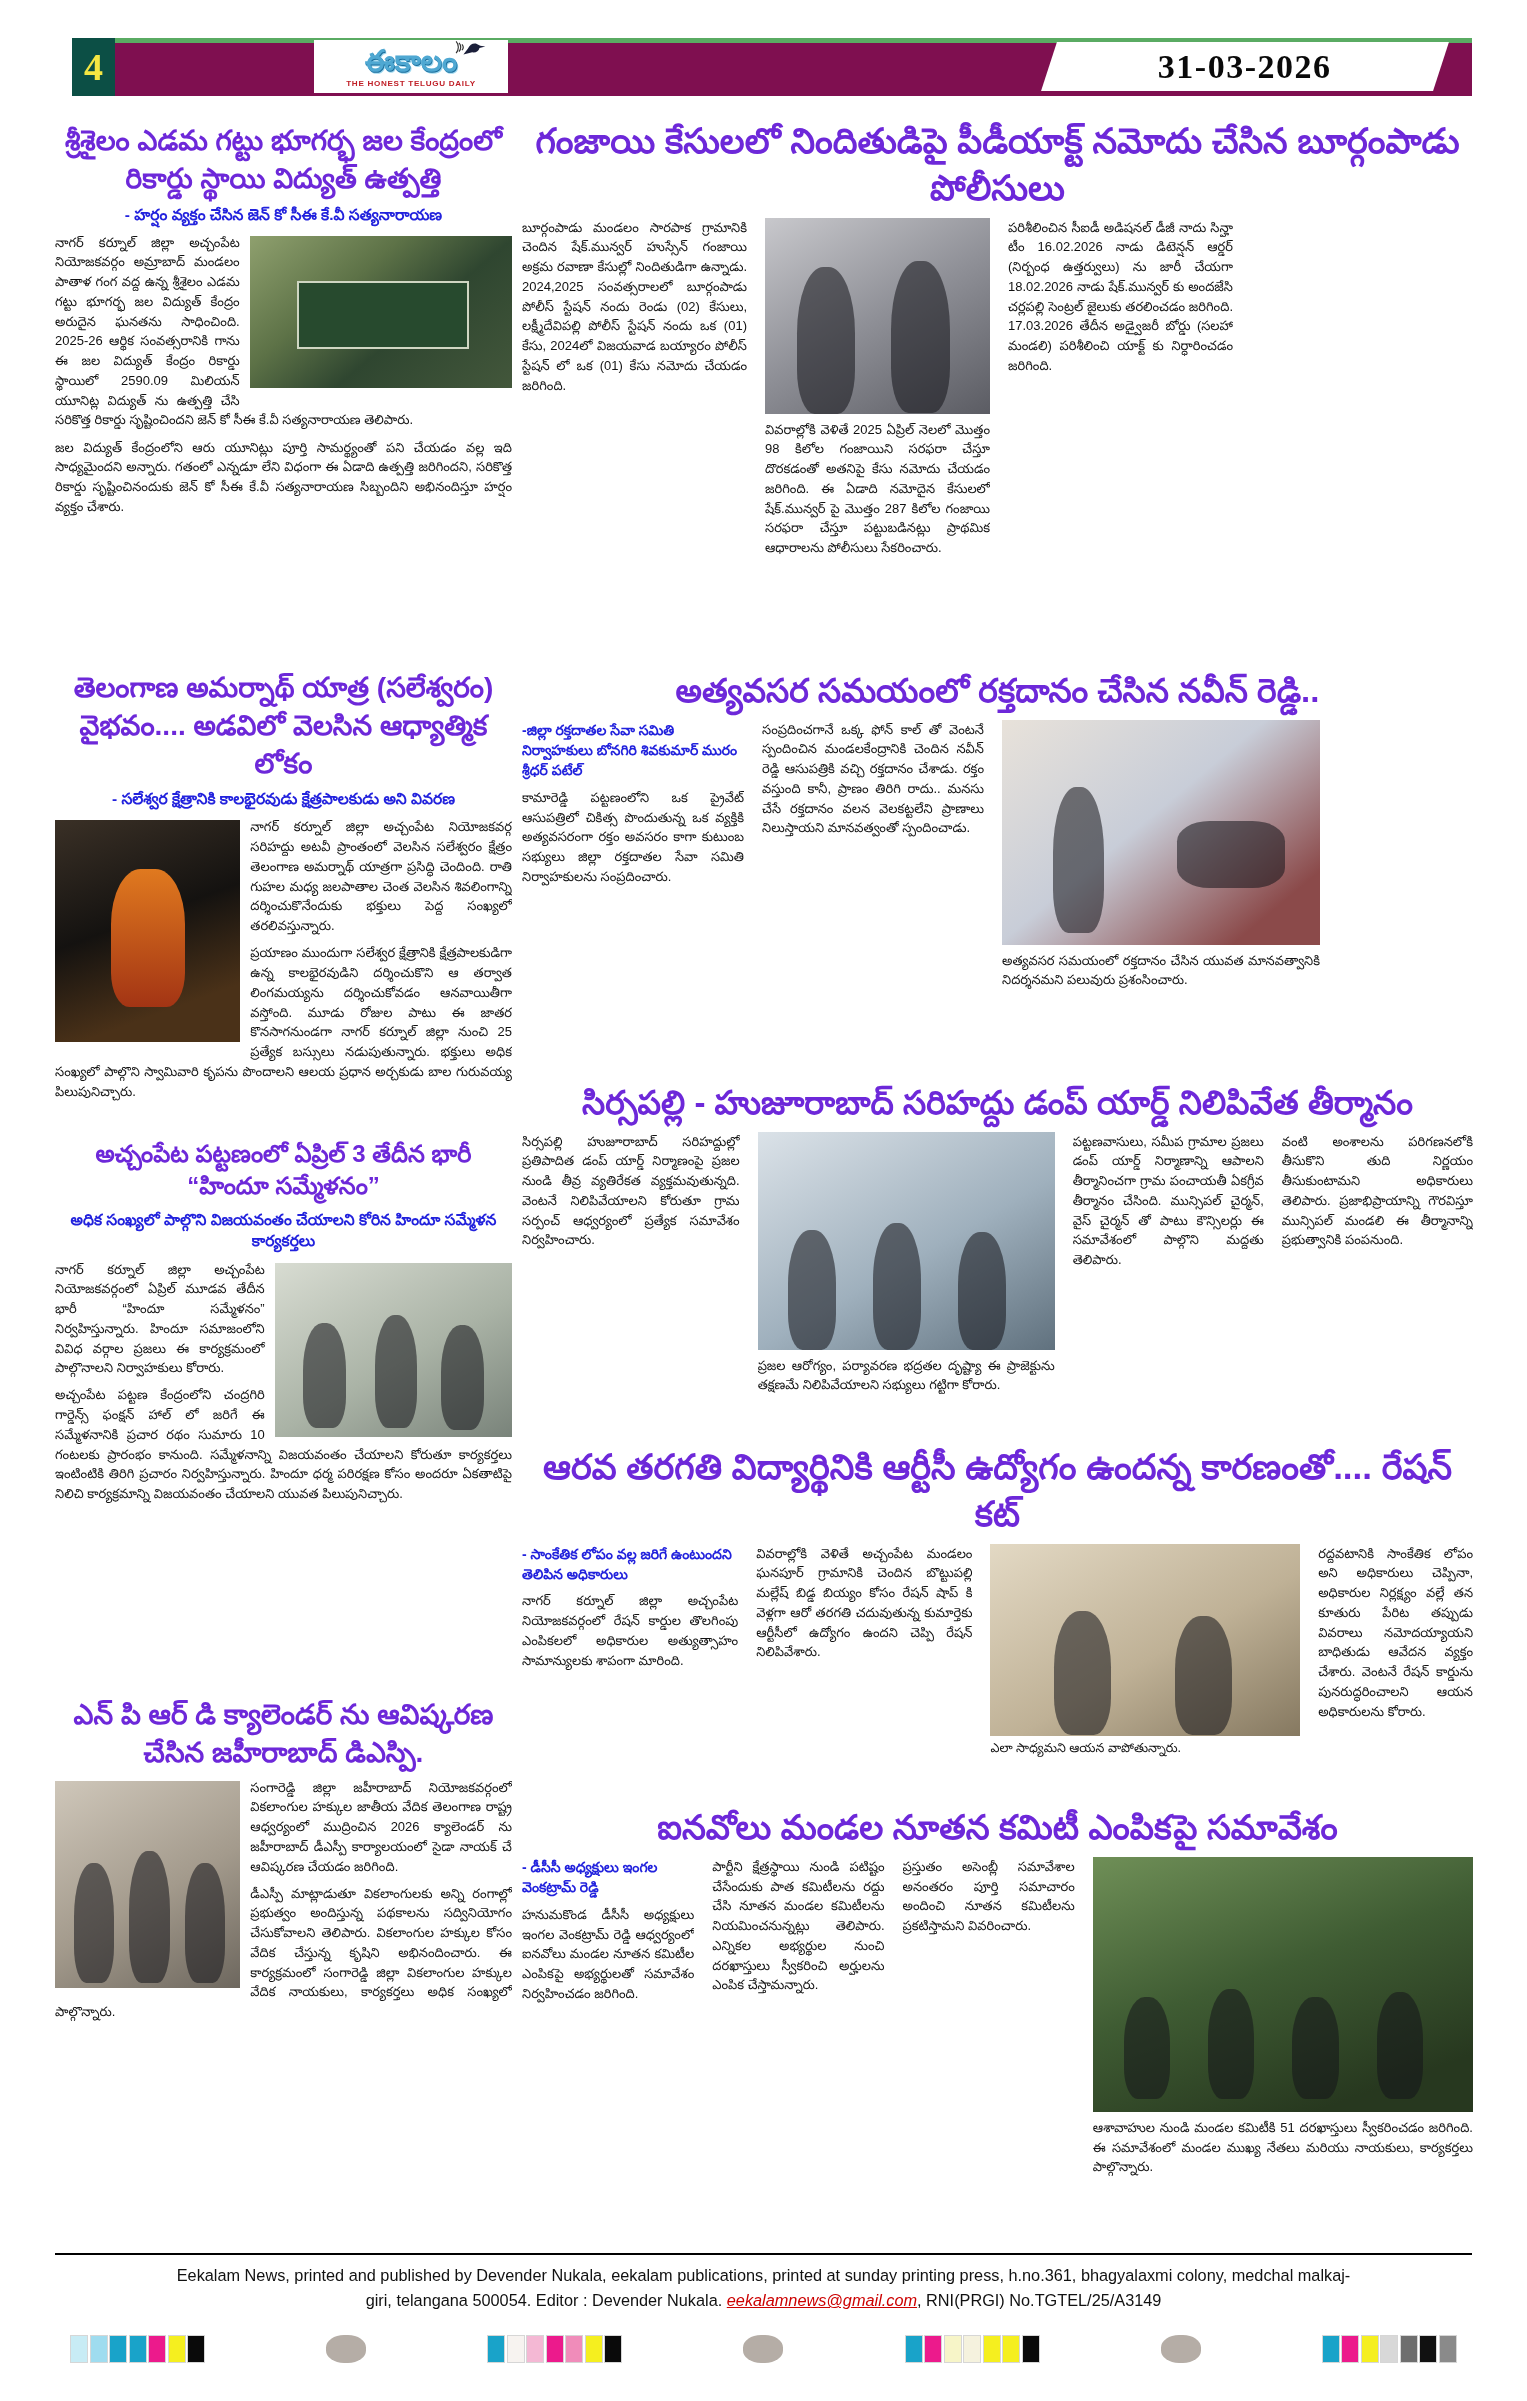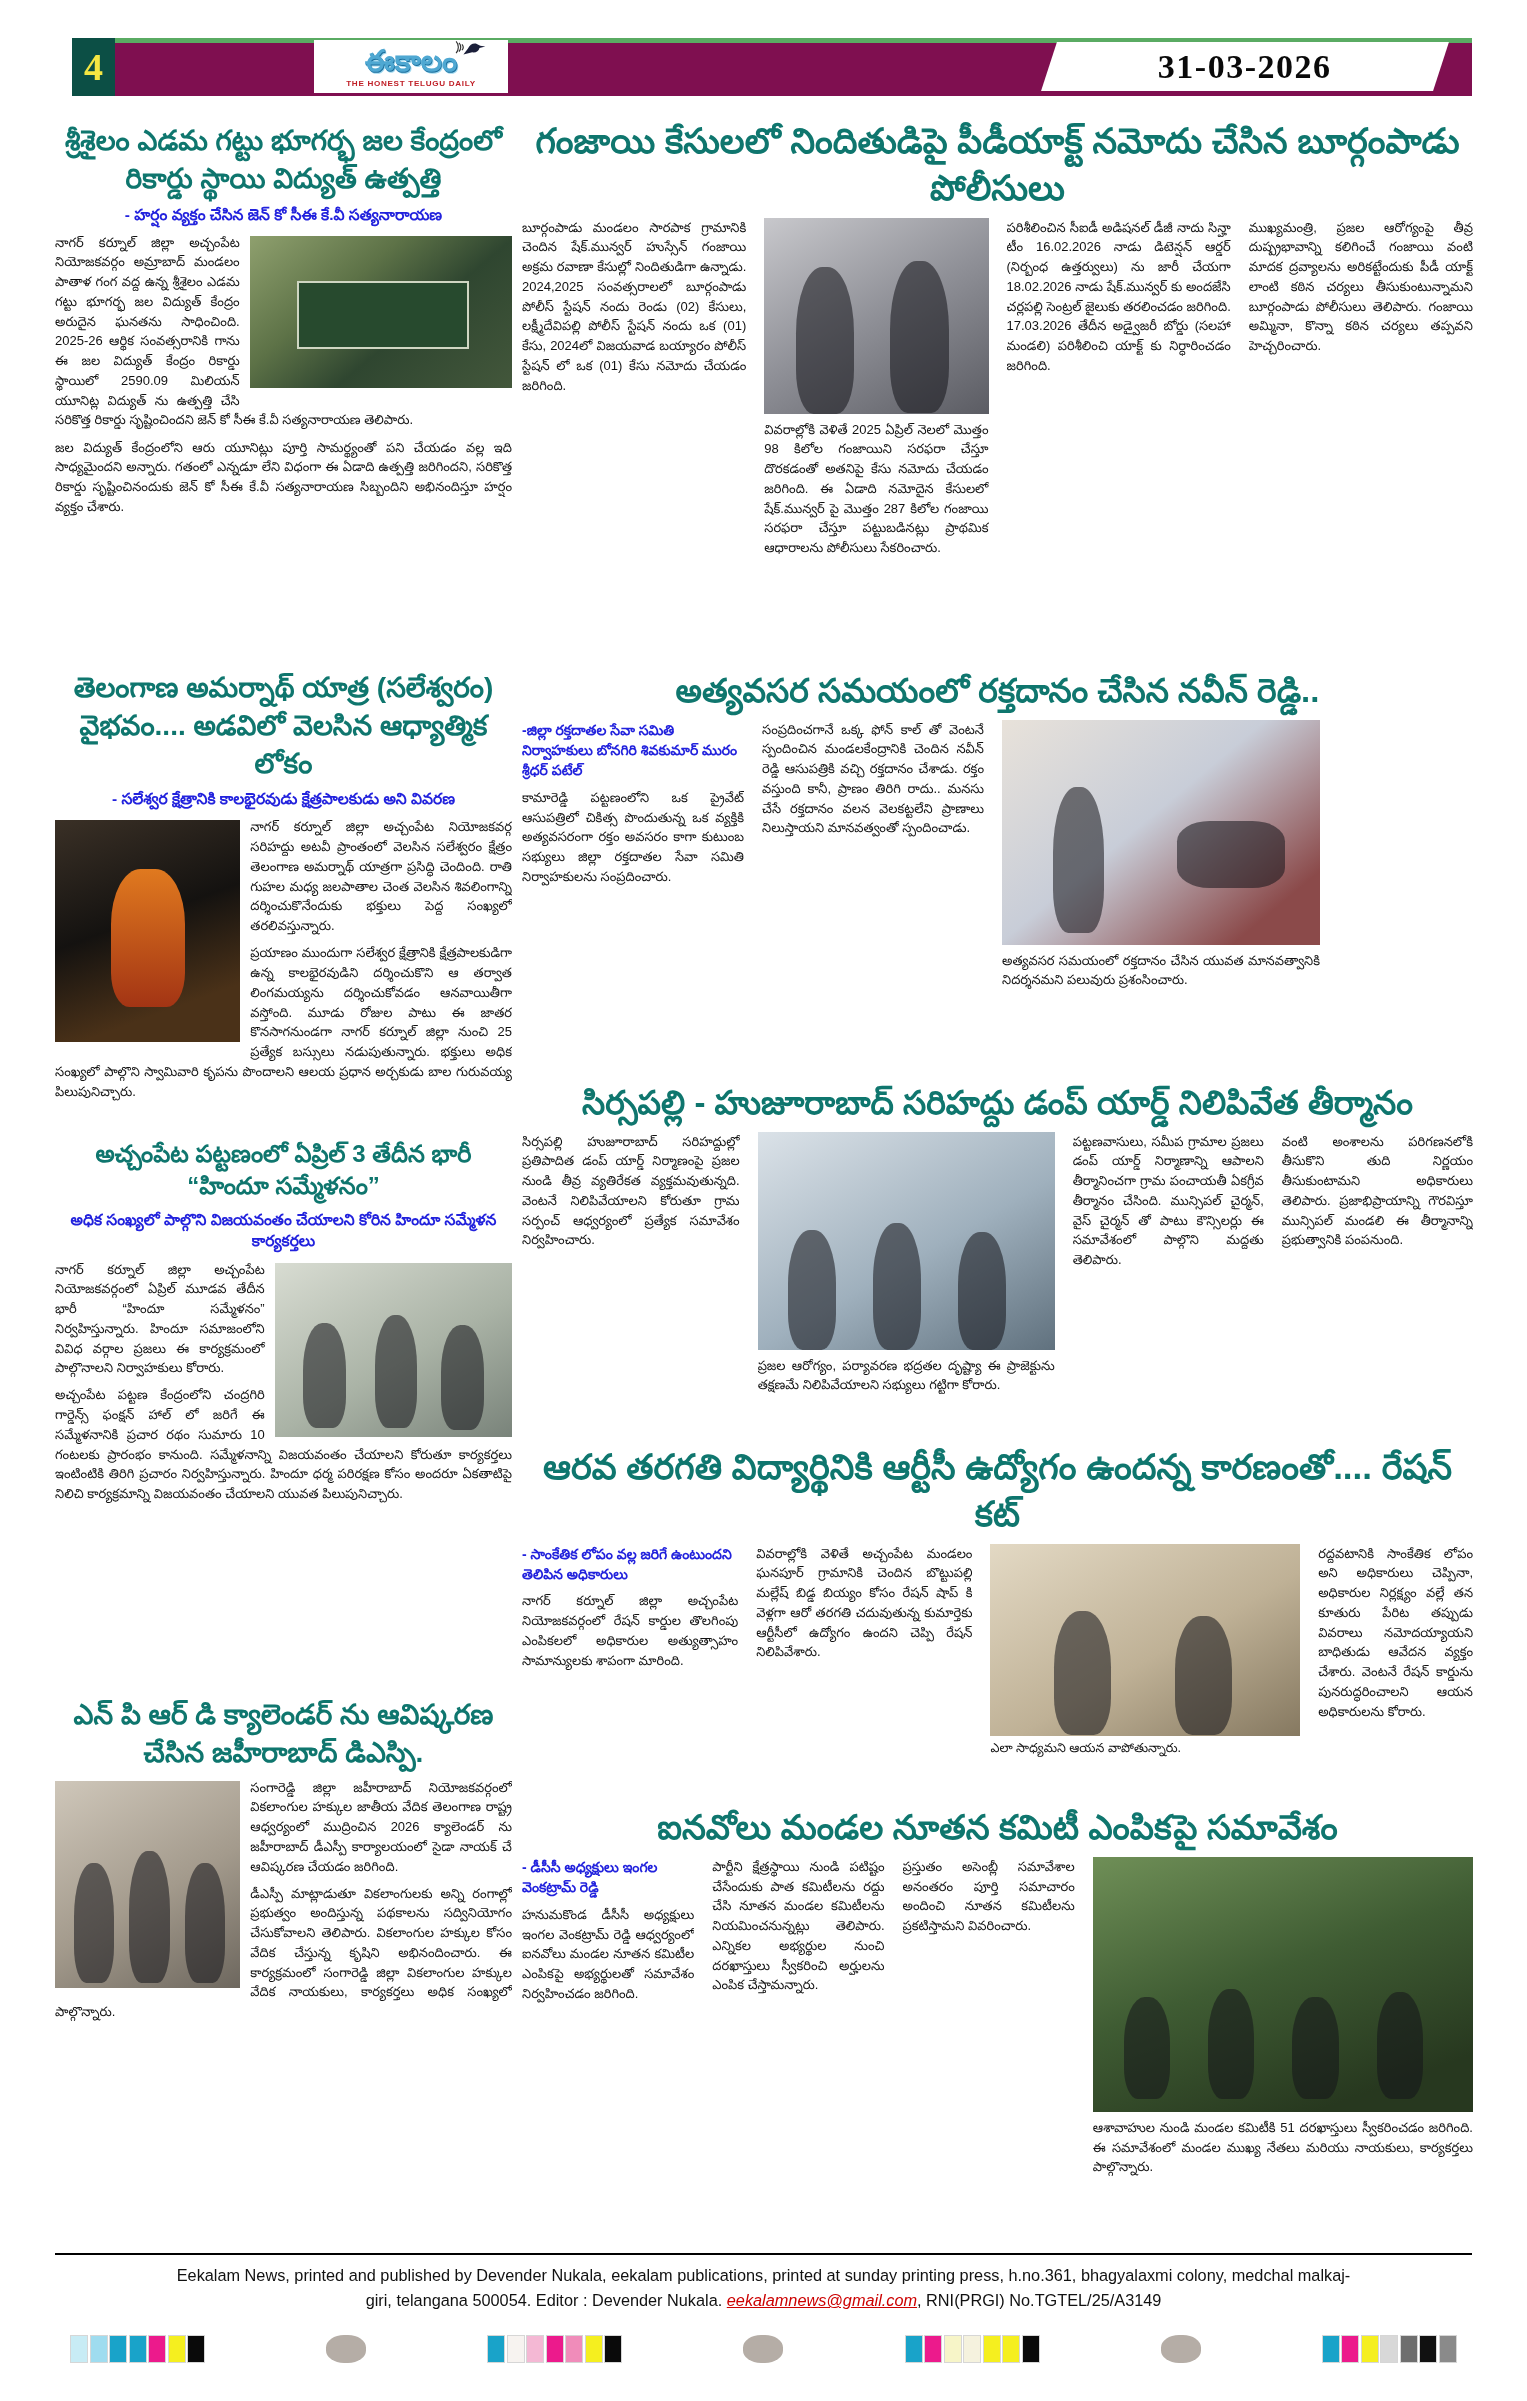--- a/index.html
+++ b/index.html
@@ -20,21 +20,21 @@
   .crow{position:absolute;right:21px;top:-3px;}
   .date-panel{position:absolute;left:977px;top:3.7px;width:392px;height:49px;background:#ffffff;
         transform:skewX(-18deg);display:flex;align-items:center;justify-content:center;}
   .date-text{transform:skewX(18deg);font-family:"Liberation Serif",serif;font-weight:bold;
         font-size:34px;color:#0a0a0a;letter-spacing:1.5px;}
 
   
   .lcol{position:absolute;left:55px;top:122px;width:457px;}
   .rreg{position:absolute;left:522px;top:117px;width:951px;}
   article{display:block;overflow:hidden;box-sizing:border-box;}
-  .hl{font-weight:900;color:#0f766e;text-align:center;margin:0 0 6px 0;line-height:1.35;}
+  .hl{font-weight:900;color:#6d28d9;text-align:center;margin:0 0 6px 0;line-height:1.35;}
   .hl-l{font-size:28px;}
   .hl-r{font-size:35px;}
   .byline{color:#2222dd;font-weight:bold;text-align:center;font-size:15.5px;line-height:1.4;margin:1.5px 0 7.4px 0;}
   .byline-col{color:#2222dd;font-weight:bold;font-size:14px;line-height:1.45;text-align:left;margin:0 0 7.4px 0;}
   .bodytext{font-size:13px;line-height:1.52;text-align:justify;}
   .bodytext p{margin:0 0 7.4px 0;}
   .cols{display:flex;gap:18px;overflow:hidden;}
   .col{overflow:hidden;}
   .photo{position:relative;overflow:hidden;background:#999;}
   .photo .fig{position:absolute;border-radius:45% 45% 30% 30%;background:rgba(20,20,25,.55);}
@@ -155,21 +155,20 @@
       <div class="cols" style="height:414px">
         <div class="col bodytext" style="width:225px">బూర్గంపాడు మండలం సారపాక గ్రామానికి చెందిన షేక్.మున్వర్ హుస్సేన్ గంజాయి అక్రమ రవాణా కేసుల్లో నిందితుడిగా ఉన్నాడు. 2024,2025 సంవత్సరాలలో బూర్గంపాడు పోలీస్ స్టేషన్ నందు రెండు (02) కేసులు, లక్ష్మీదేవిపల్లి పోలీస్ స్టేషన్ నందు ఒక (01) కేసు, 2024లో విజయవాడ బయ్యారం పోలీస్ స్టేషన్ లో ఒక (01) కేసు నమోదు చేయడం జరిగింది.</div>
         <div class="col" style="width:225px">
           <div class="photo ph-police" style="width:225px;height:196px;margin-bottom:6px">
             <div class="fig" style="left:14%;top:25%;width:26%;height:75%"></div>
             <div class="fig" style="left:56%;top:22%;width:26%;height:78%"></div>
           </div>
           <div class="bodytext">వివరాల్లోకి వెళితే 2025 ఏప్రిల్ నెలలో మొత్తం 98 కిలోల గంజాయిని సరఫరా చేస్తూ దొరకడంతో అతనిపై కేసు నమోదు చేయడం జరిగింది. ఈ ఏడాది నమోదైన కేసులలో షేక్.మున్వర్ పై మొత్తం 287 కిలోల గంజాయి సరఫరా చేస్తూ పట్టుబడినట్లు ప్రాథమిక ఆధారాలను పోలీసులు సేకరించారు.</div>
         </div>
         <div class="col bodytext" style="width:225px">పరిశీలించిన సీఐడీ అడిషనల్ డీజీ నాదు సిన్హా టీం 16.02.2026 నాడు డిటెన్షన్ ఆర్డర్ (నిర్బంధ ఉత్తర్వులు) ను జారీ చేయగా 18.02.2026 నాడు షేక్.మున్వర్ కు అందజేసి చర్లపల్లి సెంట్రల్ జైలుకు తరలించడం జరిగింది. 17.03.2026 తేదీన అడ్వైజరీ బోర్డు (సలహా మండలి) పరిశీలించి యాక్ట్ కు నిర్ధారించడం జరిగింది.</div>
-        <div class="col bodytext" style="width:225px">ముఖ్యమంత్రి, ప్రజల ఆరోగ్యంపై తీవ్ర దుష్ప్రభావాన్ని కలిగించే గంజాయి వంటి మాదక ద్రవ్యాలను అరికట్టేందుకు పీడీ యాక్ట్ లాంటి కఠిన చర్యలు తీసుకుంటున్నామని బూర్గంపాడు పోలీసులు తెలిపారు. గంజాయి అమ్మినా, కొన్నా కఠిన చర్యలు తప్పవని హెచ్చరించారు.</div>
       </div>
     </article>
 
     <article style="height:412px">
       <h2 class="hl hl-r" style="font-size:33px">అత్యవసర సమయంలో రక్తదానం చేసిన నవీన్ రెడ్డి..</h2>
       <div class="cols" style="height:329px">
         <div class="col" style="width:222px">
           <div class="byline-col">-జిల్లా రక్తదాతల సేవా సమితి నిర్వాహకులు బోనగిరి శివకుమార్ మురం శ్రీధర్ పటేల్</div>
           <div class="bodytext">కామారెడ్డి పట్టణంలోని ఒక ప్రైవేట్ ఆసుపత్రిలో చికిత్స పొందుతున్న ఒక వ్యక్తికి అత్యవసరంగా రక్తం అవసరం కాగా కుటుంబ సభ్యులు జిల్లా రక్తదాతల సేవా సమితి నిర్వాహకులను సంప్రదించారు.</div>
         </div>

